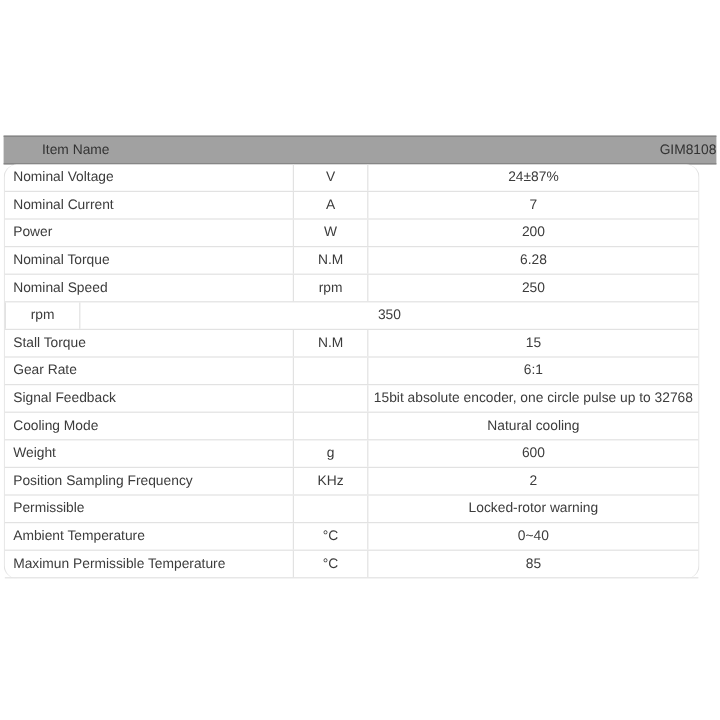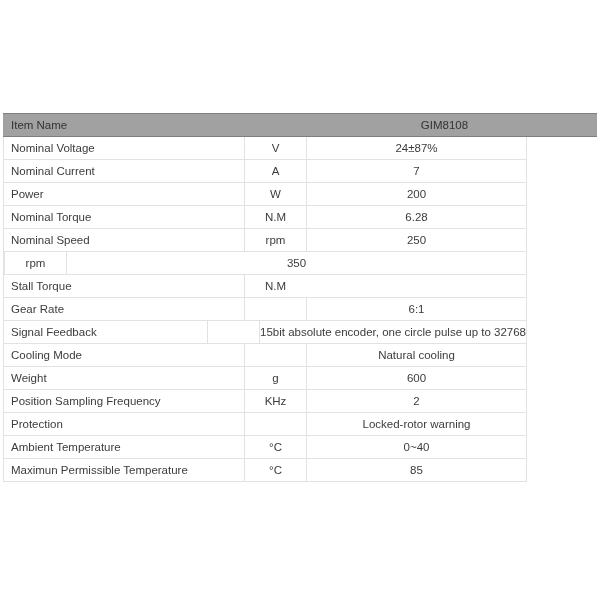--- a/index.html
+++ b/index.html
@@ -21,42 +21,44 @@
   .thead {
     display: flex;
     align-items: center;
     height: 24px;
     box-sizing: border-box;
     background: var(--header-bg, #a1a1a1);
     border-top: 1px solid var(--header-border, #7f7f7f);
     border-bottom: 1px solid var(--header-border, #7f7f7f);
     font-size: 11.5px;
     color: #333333;
+    padding-left: 24px;
   }
   .thead .c1 {
     width: 241px;
     padding-left: 8px;
     box-sizing: border-box;
     text-align: left;
   }
   .thead .c2 {
     width: 62px;
     text-align: center;
   }
   .thead .c3 {
     width: 277px;
-    text-align: center;
+    text-align: right;
   }
   
   .tbody {
-    width: 524px;
+    width: 580px;
     box-sizing: border-box;
     border-left: 1px solid var(--row-border, #e2e2e2);
     border-right: 1px solid var(--row-border, #e2e2e2);
     background: #ffffff;
+    border-radius: 11px;
   }
   .row {
     display: flex;
     align-items: stretch;
     height: 23px;
     box-sizing: border-box;
     border-bottom: 1px solid var(--row-border, #e2e2e2);
     font-size: 11.5px;
     color: var(--text-color, #3c3c3c);
   }
@@ -124,20 +126,21 @@
     <div class="c2">rpm</div>
     <div class="c3">250</div>
   </div>
       <div class="row">
     <div class="c2">rpm</div>
     <div class="c3">350</div>
   </div>
       <div class="row">
     <div class="c1">Stall Torque</div>
     <div class="c2">N.M</div>
+    <div class="c3">15</div>
   </div>
       <div class="row">
     <div class="c1">Gear Rate</div>
     <div class="c2"></div>
     <div class="c3">6:1</div>
   </div>
       <div class="row">
     <div class="c1">Signal Feedback</div>
     <div class="c2"></div>
     <div class="c3">15bit absolute encoder, one circle pulse up to 32768</div>
@@ -151,21 +154,21 @@
     <div class="c1">Weight</div>
     <div class="c2">g</div>
     <div class="c3">600</div>
   </div>
       <div class="row">
     <div class="c1">Position Sampling Frequency</div>
     <div class="c2">KHz</div>
     <div class="c3">2</div>
   </div>
       <div class="row">
-    <div class="c1">Protection</div>
+    <div class="c1">Permissible</div>
     <div class="c2"></div>
     <div class="c3">Locked-rotor warning</div>
   </div>
       <div class="row">
     <div class="c1">Ambient Temperature</div>
     <div class="c2">°C</div>
     <div class="c3">0~40</div>
   </div>
       <div class="row">
     <div class="c1">Maximun Permissible Temperature</div>

